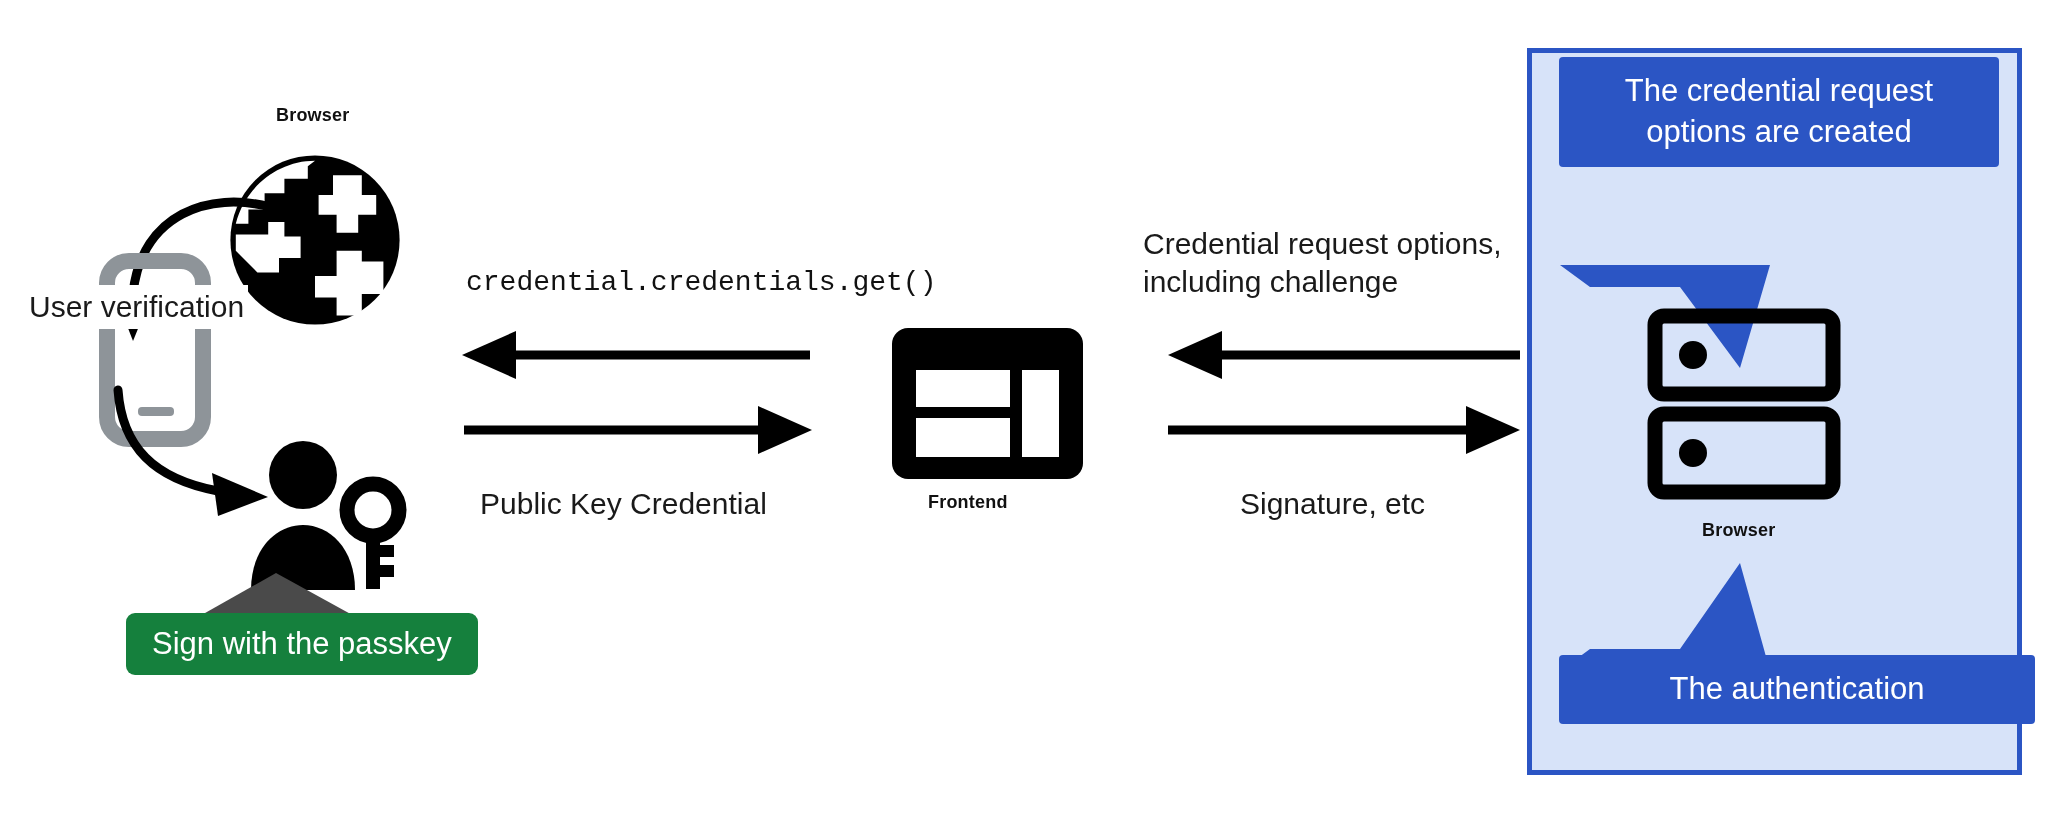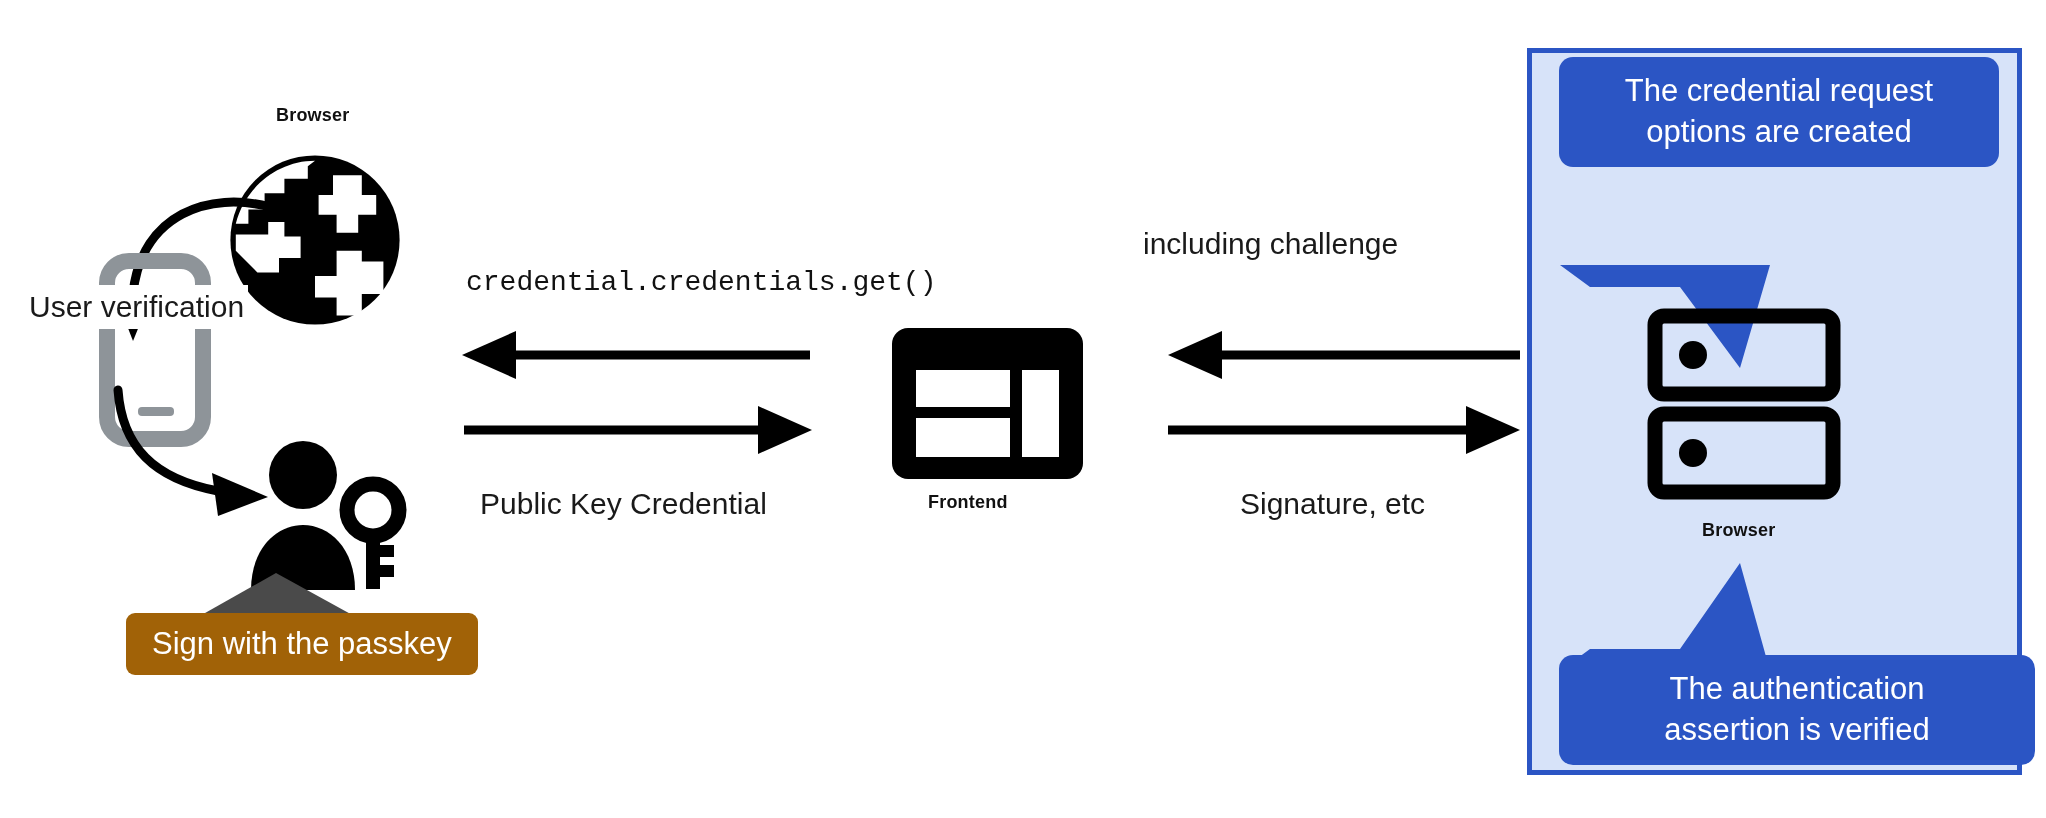--- a/index.html
+++ b/index.html
@@ -45,32 +45,32 @@
     width: 495px;
     height: 727px;
     background: #d7e3f9;
     border: 5px solid #2b55c4;
     box-sizing: border-box;
   }
 
   
   .callout {
     background: #2b55c4;
-    border-radius: 14px;
+    border-radius: 4px;
     color: #ffffff;
     font-size: 31px;
     line-height: 1.32;
     text-align: center;
     padding: 14px 26px;
     box-sizing: border-box;
   }
 
   
   #passkey-tooltip {
-    background: #a16207;
+    background: #15803d;
     border-radius: 9px;
     color: #ffffff;
     font-size: 31px;
     padding: 13px 26px;
     box-sizing: border-box;
     white-space: nowrap;
   }
 
   svg { display: block; overflow: visible; }
 </style>
@@ -157,20 +157,21 @@
     <svg width="195" height="155" viewBox="0 0 195 155">
       <rect x="2" y="2" width="191" height="151" rx="16" ry="16" fill="#000000"></rect>
       <rect x="26" y="44" width="94" height="37" fill="#ffffff"></rect>
       <rect x="26" y="92" width="94" height="39" fill="#ffffff"></rect>
       <rect x="132" y="44" width="37" height="87" fill="#ffffff"></rect>
     </svg>
   </div>
   <div class="abs label-bold" style="left:928px; top:492px;">Frontend</div>
 
   <div class="abs label-plain" style="left:1143px; top:225px;">
+    <div>Credential request options,</div>
     <div>including challenge</div>
   </div>
 
   <div class="abs" style="left:1168px; top:335px; width:352px; height:40px;">
     <svg width="352" height="40" viewBox="0 0 352 40">
       <line x1="48" y1="20" x2="352" y2="20" stroke="#000000" stroke-width="9"></line>
       <polygon points="0,20 54,-4 54,44" fill="#000000"></polygon>
     </svg>
   </div>
 
@@ -203,16 +204,15 @@
   </div>
   <div class="abs label-bold" style="left:1702px; top:520px;">Browser</div>
 
   <div class="abs" style="left:1560px; top:563px; width:250px; height:110px;">
     <svg width="250" height="110" viewBox="0 0 250 110">
       <polygon points="180,0 210,108 0,108 30,86 120,86" fill="#2b55c4"></polygon>
     </svg>
   </div>
   <div class="abs callout" style="left:1559px; top:655px; width:476px;">
     <div>The authentication</div>
-    <div>assertion is verified</div>
   </div>
 
 </div>
 
 </body></html>

